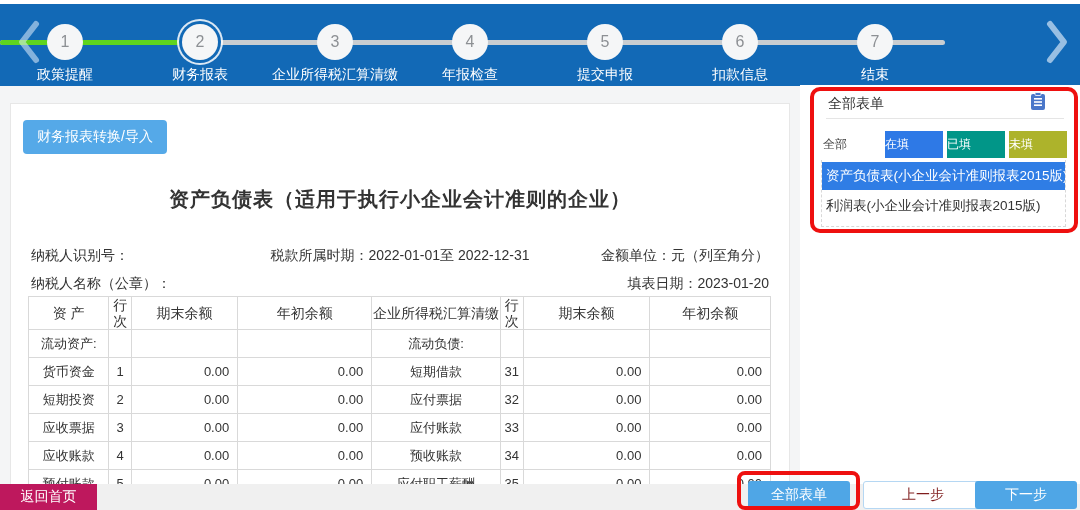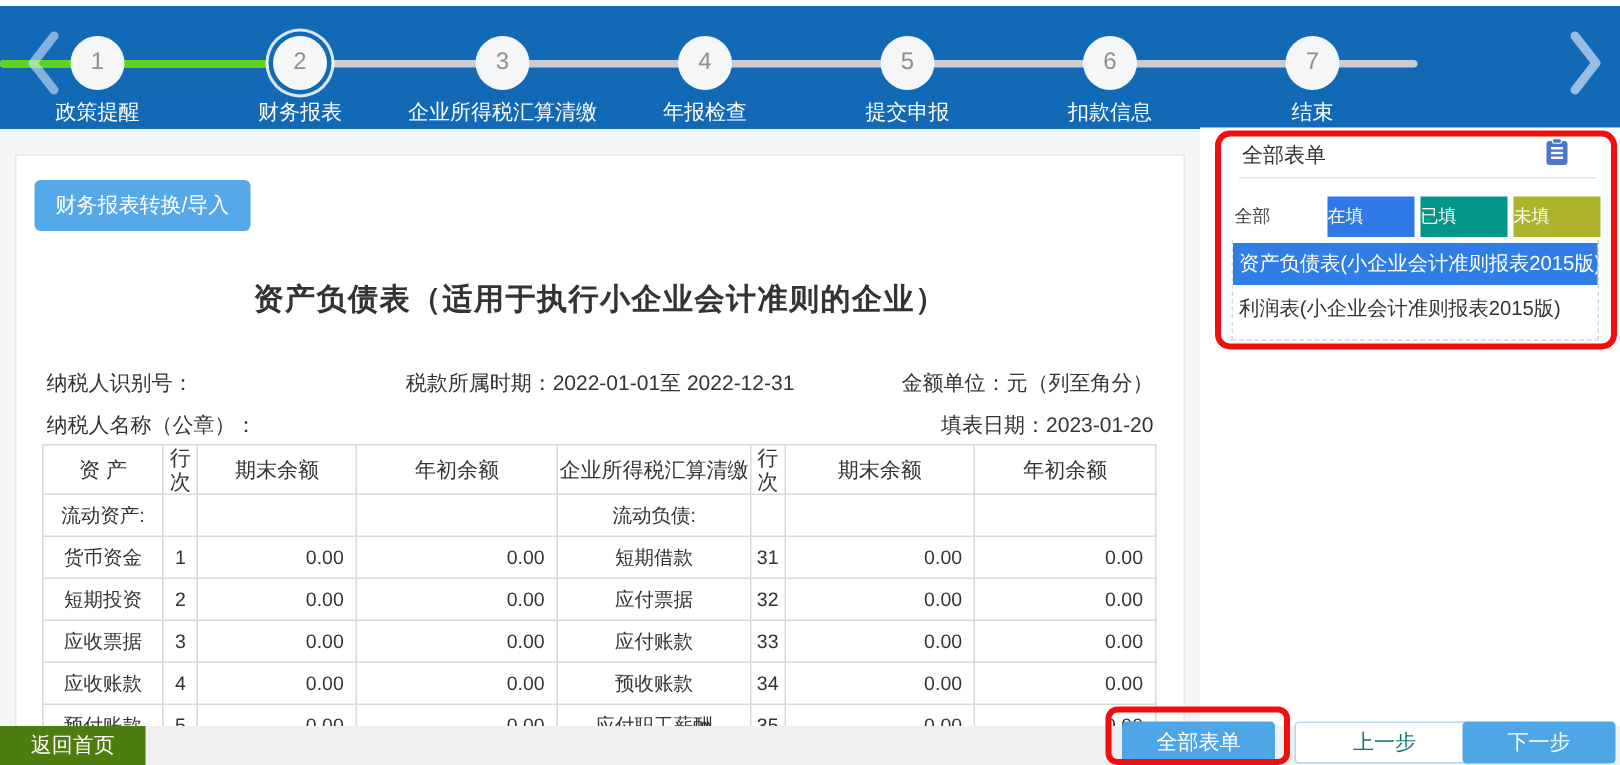--- a/index.html
+++ b/index.html
@@ -59,23 +59,23 @@
   .forms { position:absolute; left:21px; top:75px; width:245px; border:1px dashed #d8d8d8; border-top:none; padding-bottom:6px; }
   .form-item { height:28px; line-height:28px; font-size:13.5px; padding-left:4px; margin-top:2px; color:#333; cursor:pointer; white-space:nowrap; overflow:hidden; }
   .form-item.selected { background:#2f7de5; color:#fff; }
   
   .anno { position:absolute; border:4px solid #ee100f; pointer-events:none; z-index:9; }
   .anno1 { left:810px; top:87px; width:268px; height:146px; border-radius:10px; }
   .anno2 { left:737px; top:471px; width:123px; height:39px; border-radius:8px; }
   
   .footbar { position:absolute; left:0; top:484px; width:1080px; height:26px; background:#f0f0f0; z-index:5; }
   .fbtn { position:absolute; z-index:6; font-size:14px; font-family:inherit; cursor:pointer; border:none; border-radius:3px; }
-  .home-btn { left:0; top:484px; width:97px; height:26px; background:#4d7c0f; color:#fff; border-radius:0;text-align:center; }
+  .home-btn { left:0; top:484px; width:97px; height:26px; background:#be185d; color:#fff; border-radius:0;text-align:center; }
   .allforms-btn { left:748px; top:481px; width:102px; height:28px; background:#4fa6e6; color:#fff; }
-  .prev-btn { left:863px; top:481px; width:120px; height:28px; background:#fff; color:#0f766e; border:1px solid #b5d7f3; }
+  .prev-btn { left:863px; top:481px; width:120px; height:28px; background:#fff; color:#7f1d1d; border:1px solid #b5d7f3; }
   .next-btn { left:975px; top:481px; width:102px; height:28px; background:#4fa6e6; color:#fff; }
 </style>
 </head>
 <body>
 
 <div class="topstrip"></div>
 
 <header class="stepper">
   <div class="track"></div>
   <div class="progress"></div>

